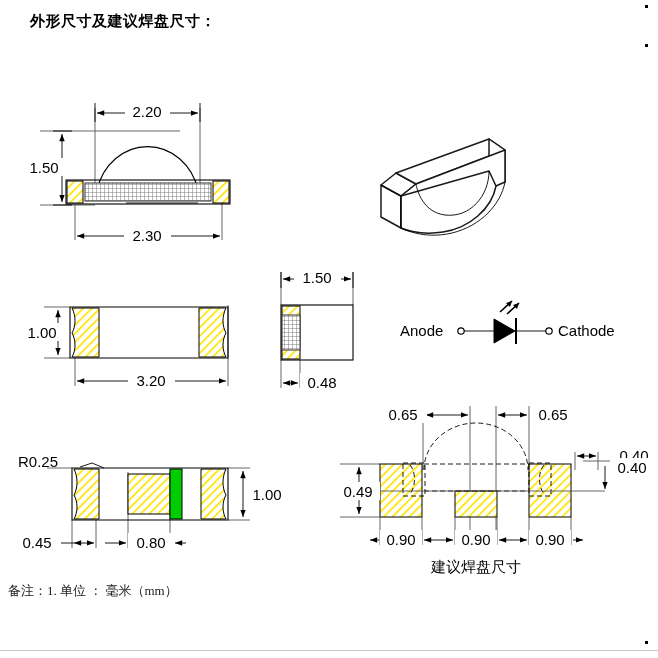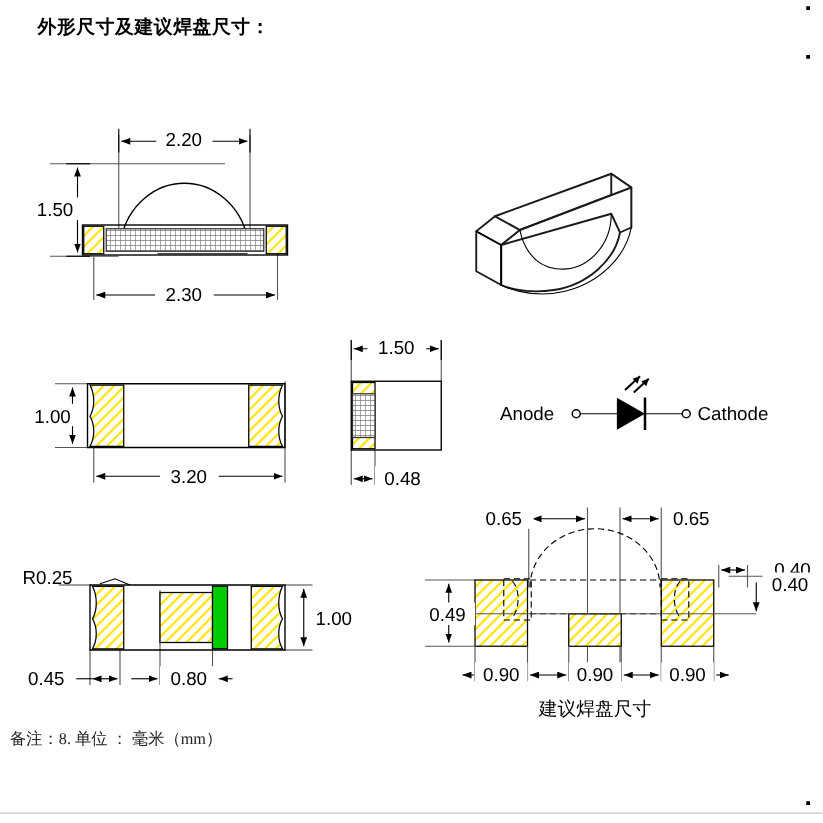--- a/index.html
+++ b/index.html
@@ -265,19 +265,19 @@
       <text class="dimtxt" x="476" y="545" text-anchor="middle">0.90</text>
       <line class="thin" x1="499" y1="540" x2="527" y2="540" marker-start="url(#ahR)" marker-end="url(#ah)"></line>
       <rect x="529" y="530" width="42" height="18" fill="#fff"></rect>
       <text class="dimtxt" x="550" y="545" text-anchor="middle">0.90</text>
       <line class="thin" x1="573" y1="540" x2="583" y2="540" marker-end="url(#ah)"></line>
 
       <text class="cncap" x="476" y="572" text-anchor="middle">建议焊盘尺寸</text>
     </g>
   </svg>
 
-  <div class="notes" id="note1">备注：8. 单位 ： 毫米（mm）</div>
+  <div class="notes" id="note1">备注：1. 单位 ： 毫米（mm）</div>
 
   <div class="footrule"></div>
   <div class="regdot" style="left:645px;top:5px;"></div>
   <div class="regdot" style="left:645px;top:44px;"></div>
   <div class="regdot" style="left:645px;top:641px;"></div>
 </div>
 
 </body></html>

